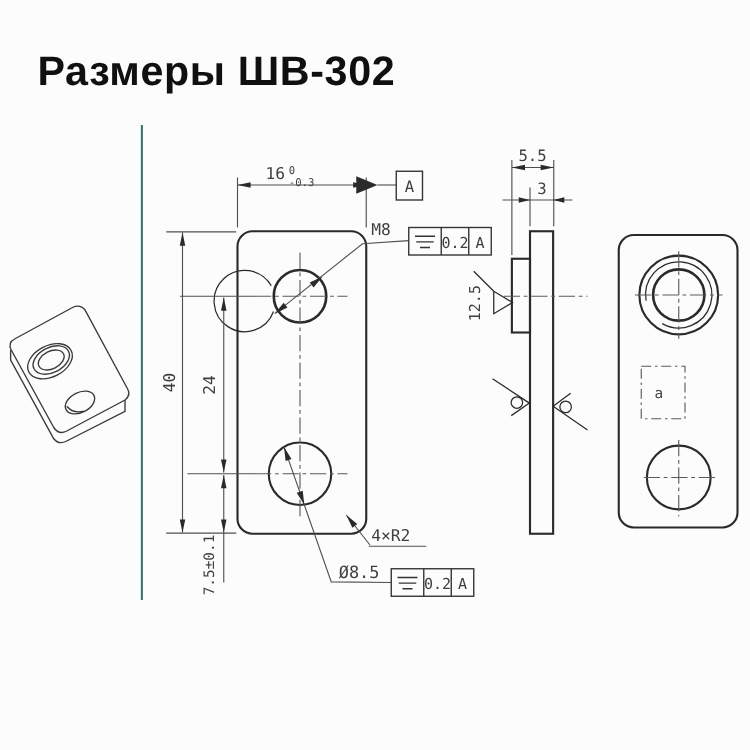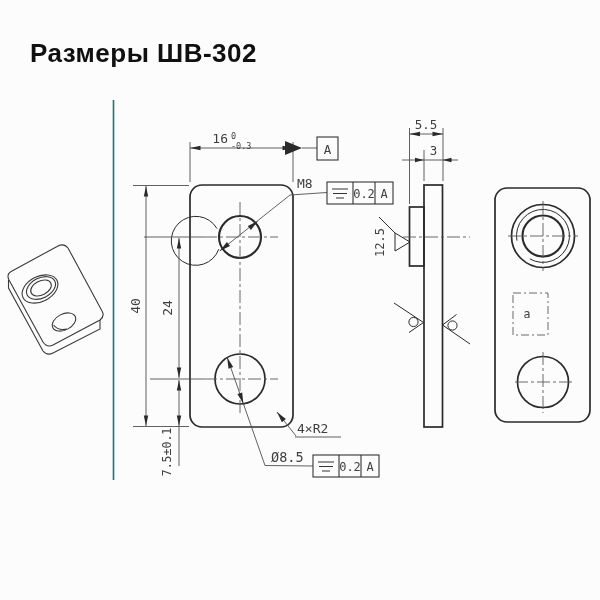--- a/index.html
+++ b/index.html
@@ -1,17 +1,17 @@
 <!DOCTYPE html>
 <html><head>
 <meta charset="utf-8">
 <style>
   html,body{margin:0;padding:0;width:600px;height:600px;background:#fcfcfc;overflow:hidden;}
   .page{position:relative;width:600px;height:600px;font-family:"Liberation Sans",sans-serif;}
-  .title{position:absolute;left:30px;top:38px;font-size:26px;font-weight:600;color:#101010;letter-spacing:.5px;white-space:nowrap;}
+  .title{position:absolute;left:30px;top:38px;font-size:33px;font-weight:600;color:#101010;letter-spacing:.5px;white-space:nowrap;}
   svg{position:absolute;left:0;top:0;}
   svg text{font-family:"DejaVu Sans Mono","Liberation Mono",monospace;fill:#3f3f3f;}
   .ln{stroke:#2a2a2a;stroke-width:1.7;fill:none;}
   .ln2{stroke:#2a2a2a;stroke-width:2.1;fill:none;}
   .thin{stroke:#2a2a2a;stroke-width:1;fill:none;}
   .dim{stroke:#4f4f4f;stroke-width:0.9;fill:none;}
   .cl{stroke:#5a5a5a;stroke-width:0.9;fill:none;stroke-dasharray:13 3 3 3;}
   .arr{fill:#2a2a2a;stroke:none;}
   .fcf{stroke:#333;stroke-width:1.1;fill:none;}
   .iso{stroke:#3a3a3a;stroke-width:1.1;fill:none;}

